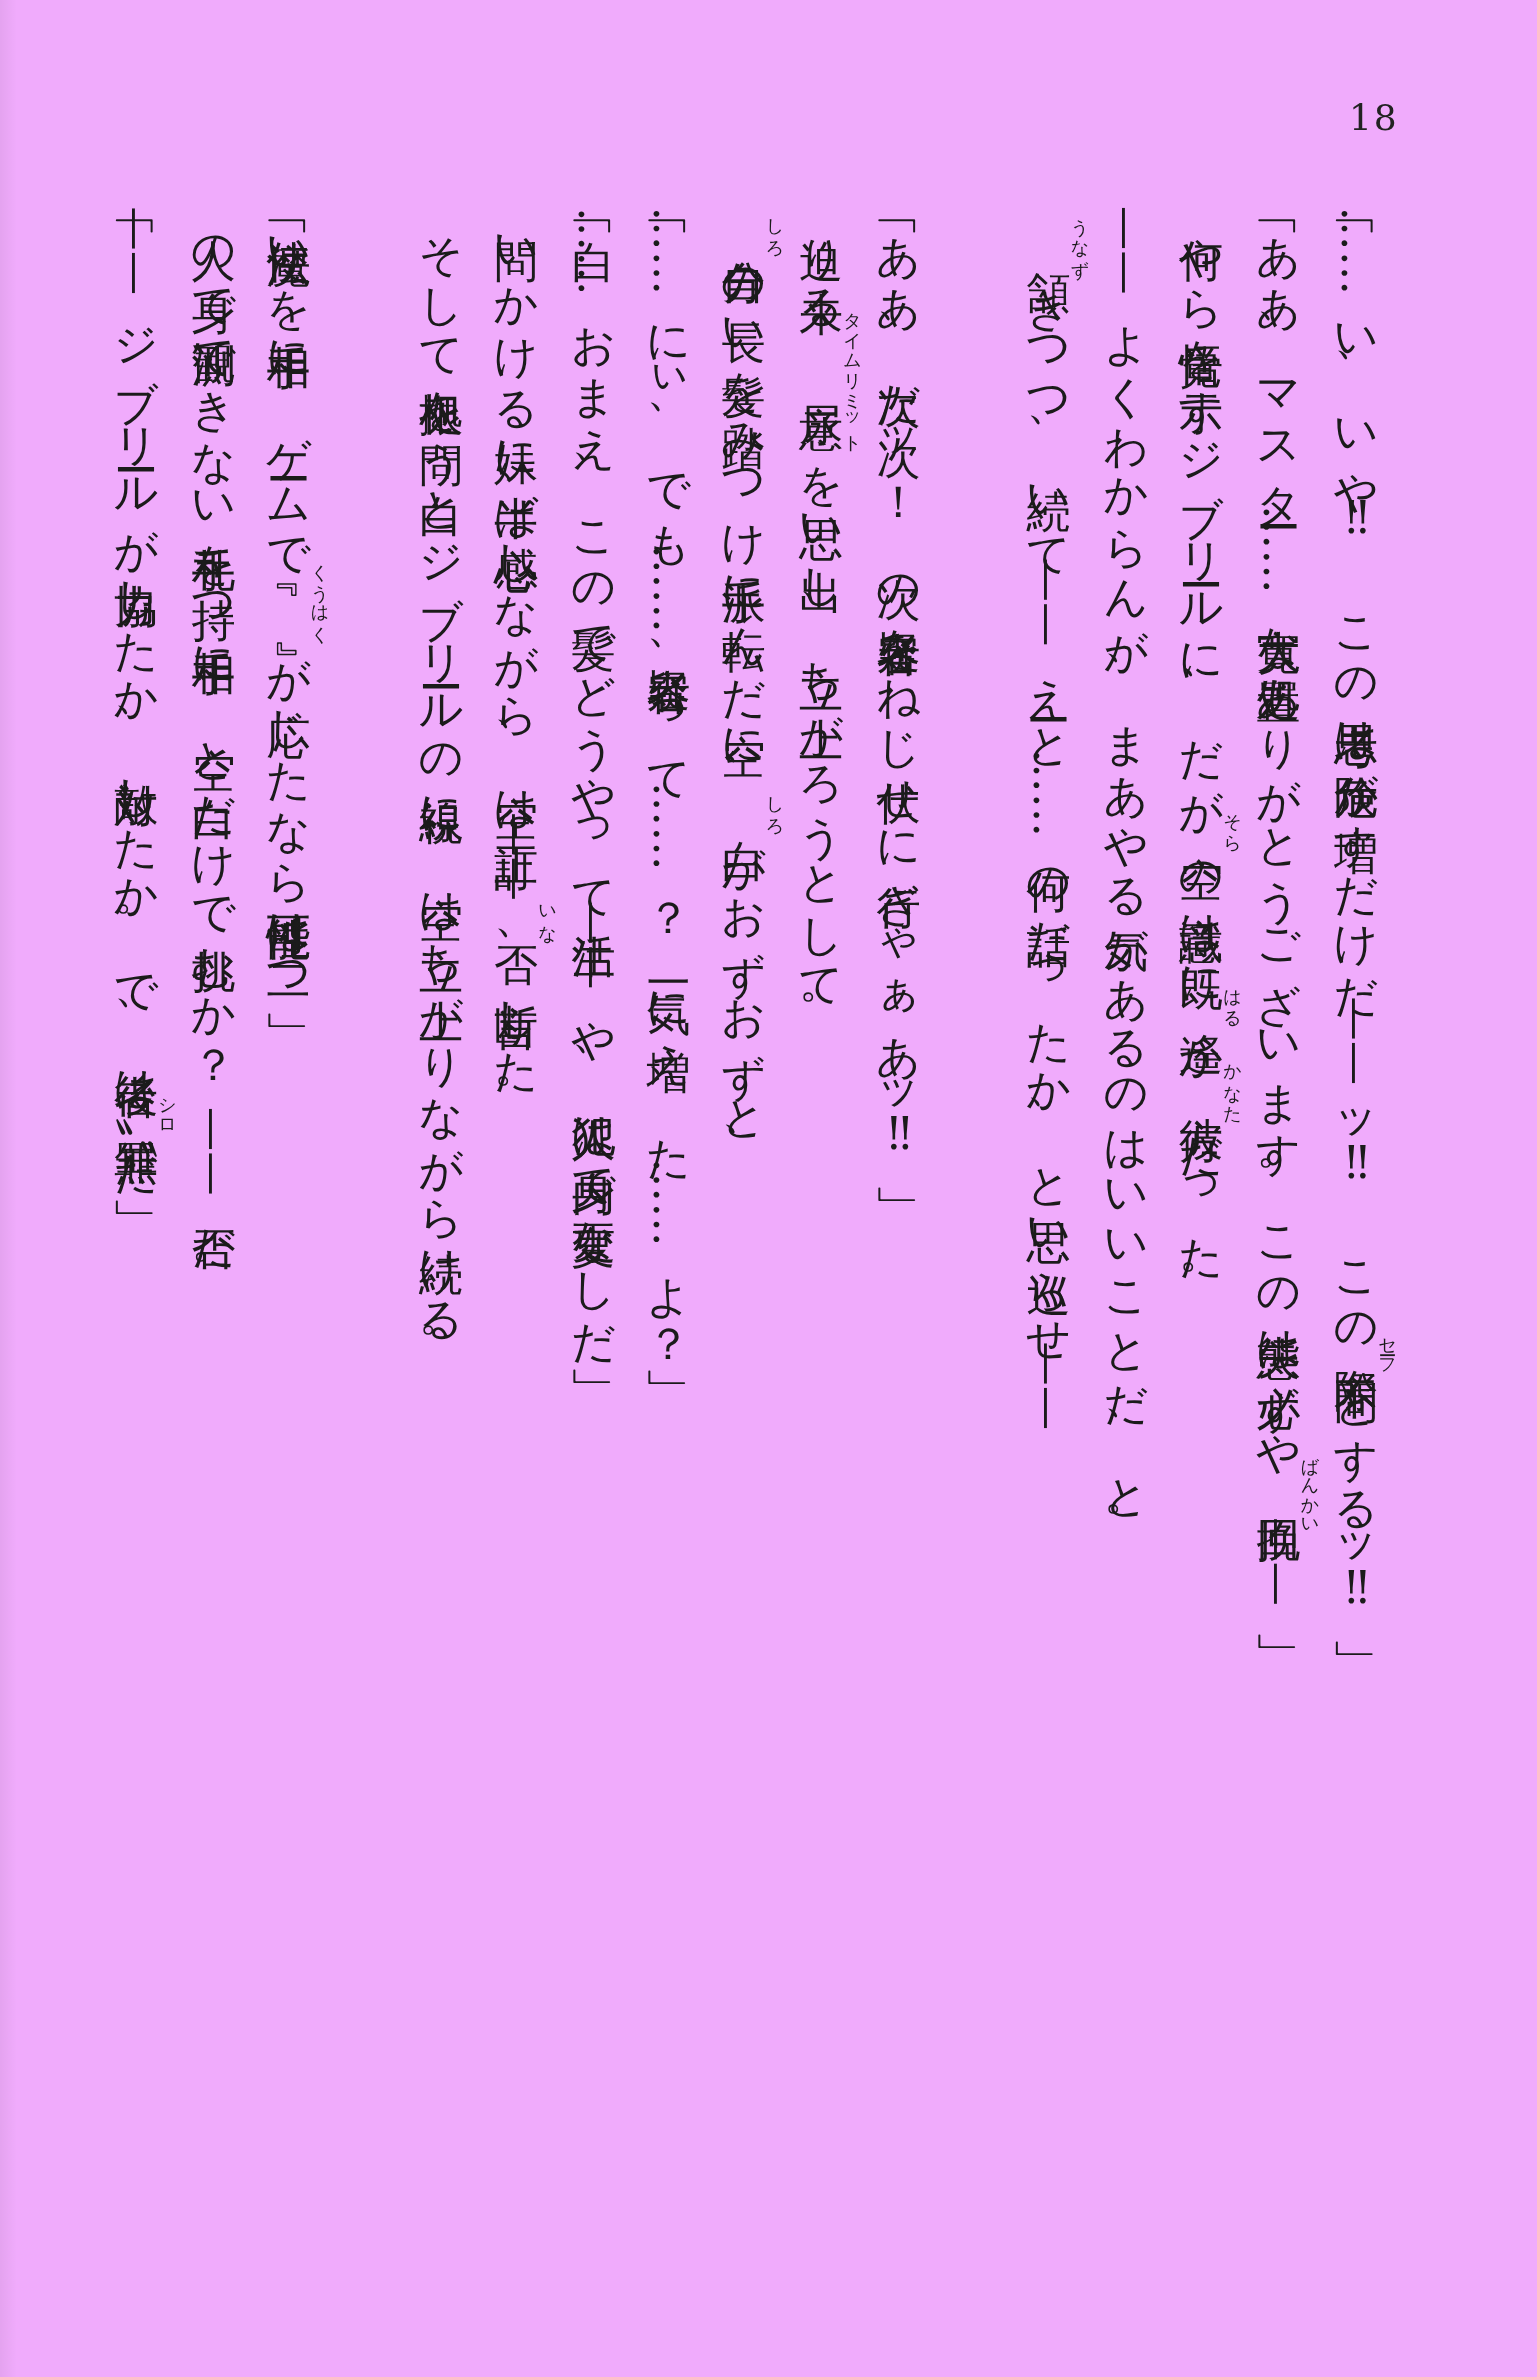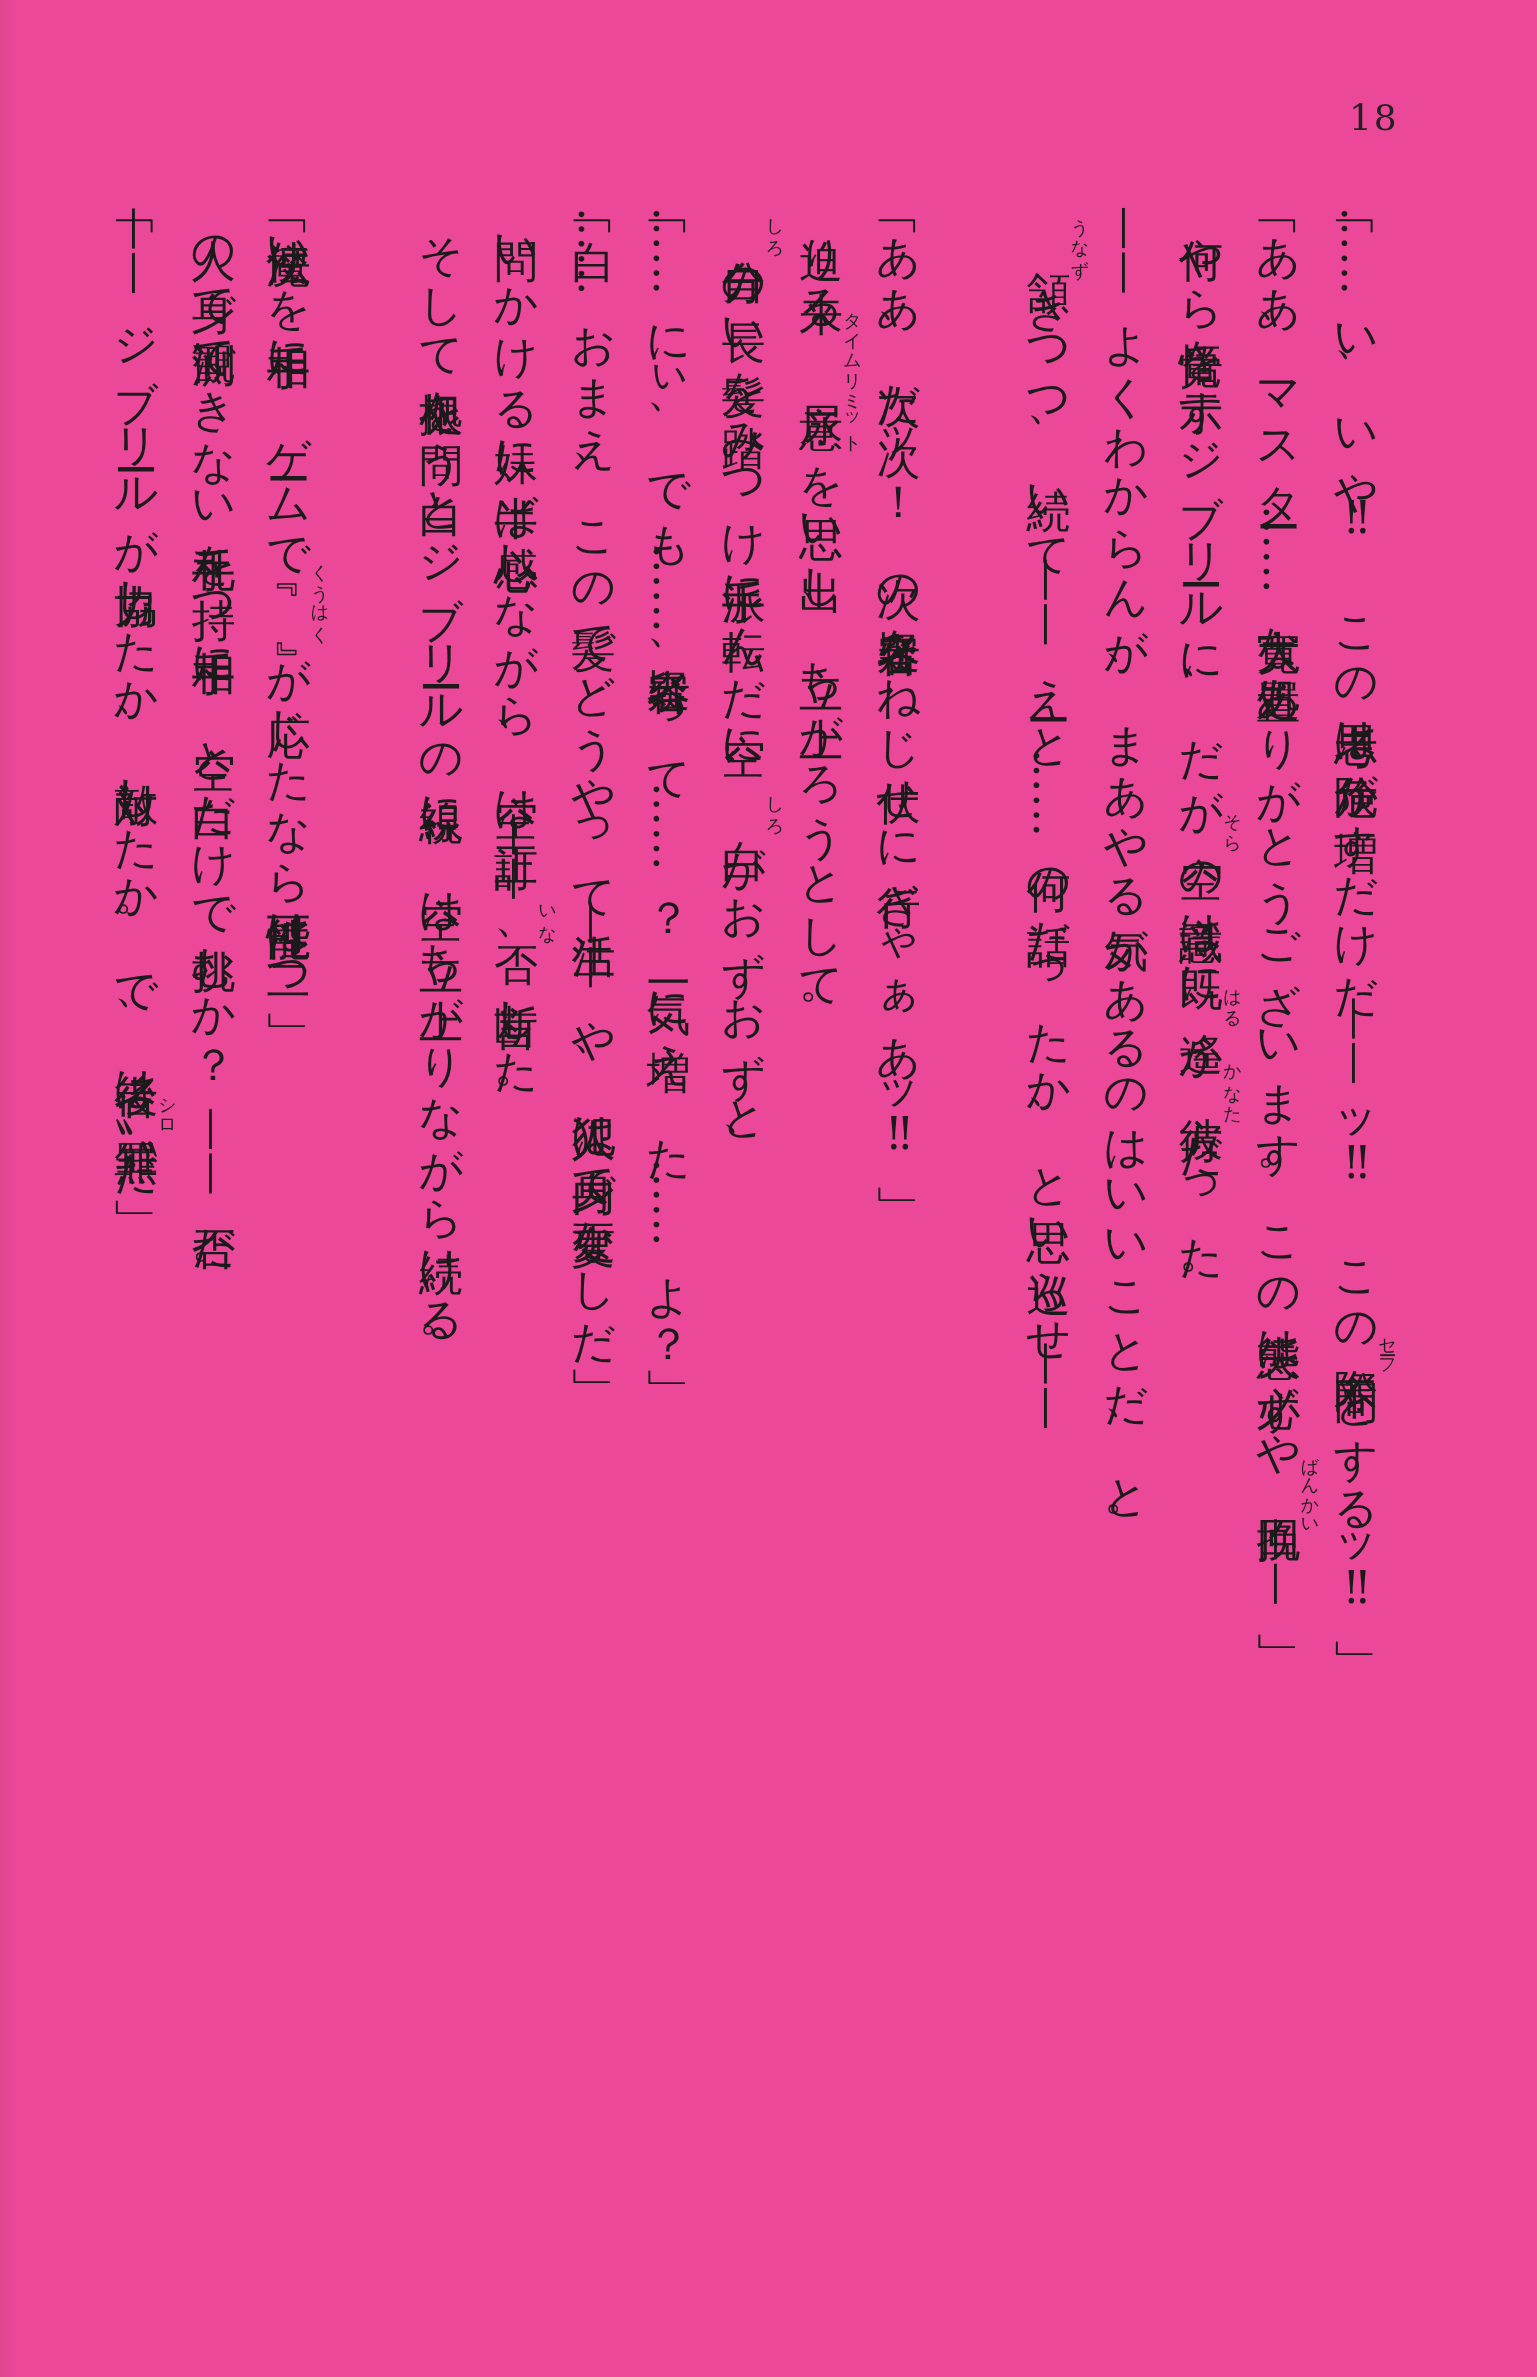--- a/index.html
+++ b/index.html
@@ -4,21 +4,21 @@
 <style>
   html, body {
     margin: 0;
     padding: 0;
     background: #f4f4f2;
   }
   .page {
     position: relative;
     width: 1537px;
     height: 2378px;
-    background: #ec4899;
+    background: #f0abfc;
     overflow: hidden;
     font-family: "DejaVu Serif", "Liberation Serif", serif;
   }
   
   .page::before {
     content: "";
     position: absolute;
     left: 0; top: 0; bottom: 0;
     width: 17.3px;
     background: linear-gradient(to right, rgba(0,0,0,0.05), rgba(0,0,0,0));

